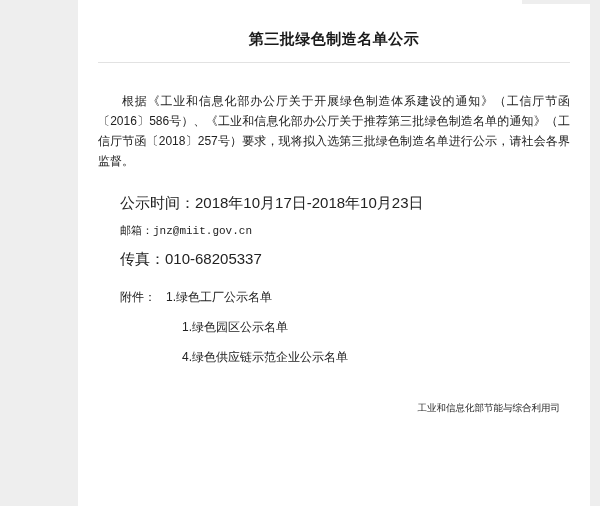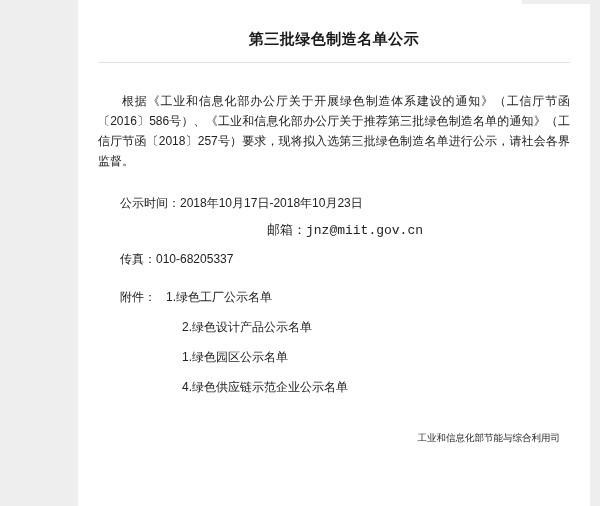--- a/index.html
+++ b/index.html
@@ -78,29 +78,28 @@
     text-align: justify;
     text-indent: 2em;
     padding: 0 6px;
   }
 
   .info-list {
     margin-top: 24px;
     padding: 0 6px 0 28px;
   }
   .info-line {
-    font-size: 12px;
+    font-size: 15px;
     line-height: 16px;
     color: #222222;
     margin-bottom: 12px;
   }
   .mono {
     font-family: "Liberation Mono", monospace;
-    font-size: 13px;
-    text-align: center;
+    font-size: 11px;
   }
 
   .attach-block {
     margin-top: 22px;
     padding: 0 6px 0 28px;
   }
   .attach-row {
     display: flex;
     align-items: flex-start;
     font-size: 12px;
@@ -153,21 +152,20 @@
       <div class="info-line">公示时间：2018年10月17日-2018年10月23日</div>
       <div class="info-line mono">邮箱：jnz@miit.gov.cn</div>
       <div class="info-line">传真：010-68205337</div>
     </div>
 
     <div class="attach-block">
       <div class="attach-row">
         <div class="attach-label">附件：</div>
         <div class="attach-items">
           <div class="attach-item">1.绿色工厂公示名单</div>
-          <div class="attach-item attach-indent">2.绿色设计产品公示名单</div>
           <div class="attach-item attach-indent">1.绿色园区公示名单</div>
           <div class="attach-item attach-indent">4.绿色供应链示范企业公示名单</div>
         </div>
       </div>
     </div>
 
     <div class="signature">工业和信息化部节能与综合利用司</div>
 
   </div>
 </div>

